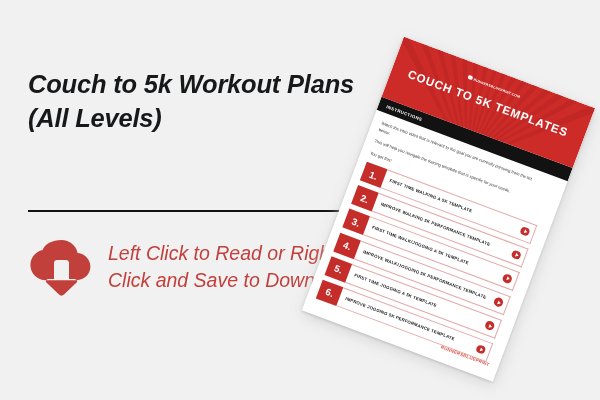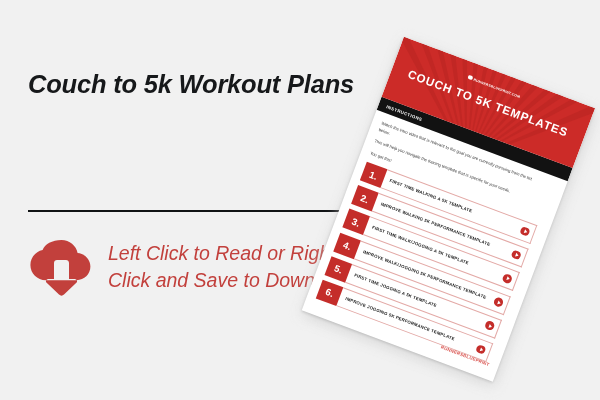--- a/index.html
+++ b/index.html
@@ -249,20 +249,21 @@
     white-space: nowrap;
   }
 </style>
 </head>
 <body>
 
 <div id="stage">
 
   <div class="page-title">
     <span>Couch to 5k Workout Plans</span><br>
+    <span>(All Levels)</span>
   </div>
 
   <div class="divider"></div>
 
   <a class="cta-row" href="#" style="text-decoration:none;">
     <svg class="cloud-icon" viewBox="0 0 66 62">
       <path fill="#c2403c" fill-rule="evenodd" d="
         M33.5 4
         C41.6 4 48.2 9.6 49.6 17.0
         C56.8 17.6 62.4 23.4 62.4 30.6

